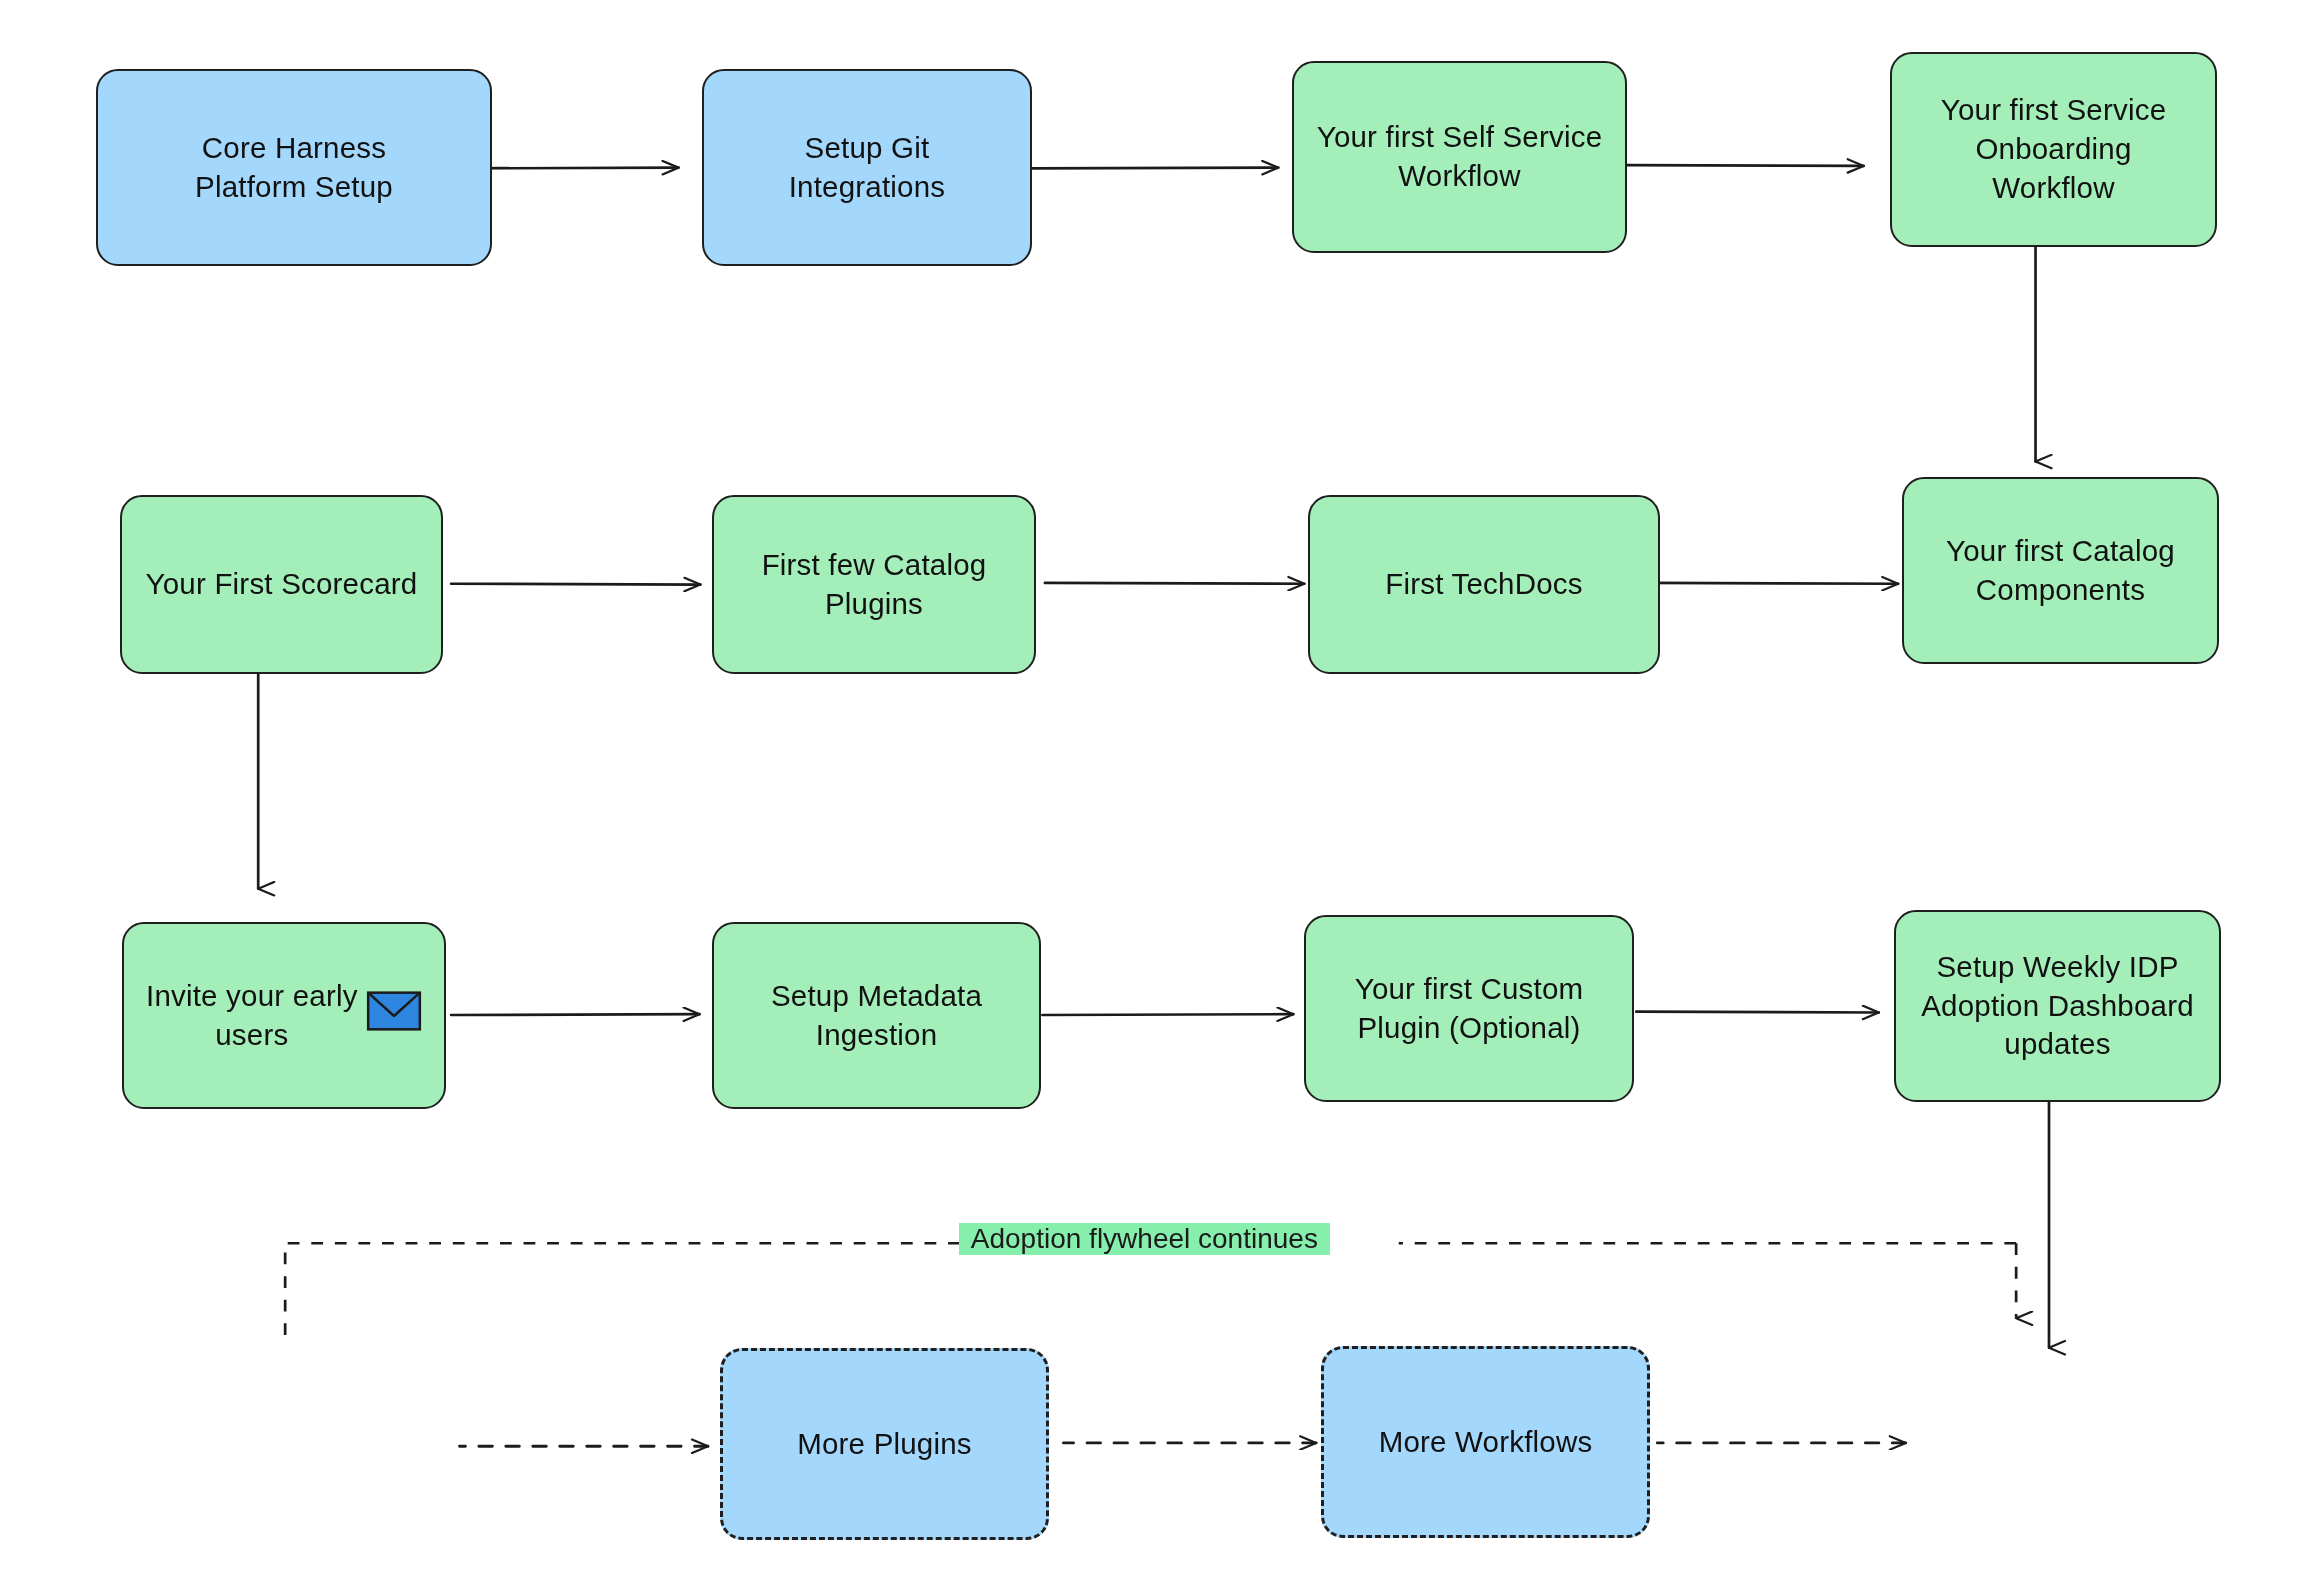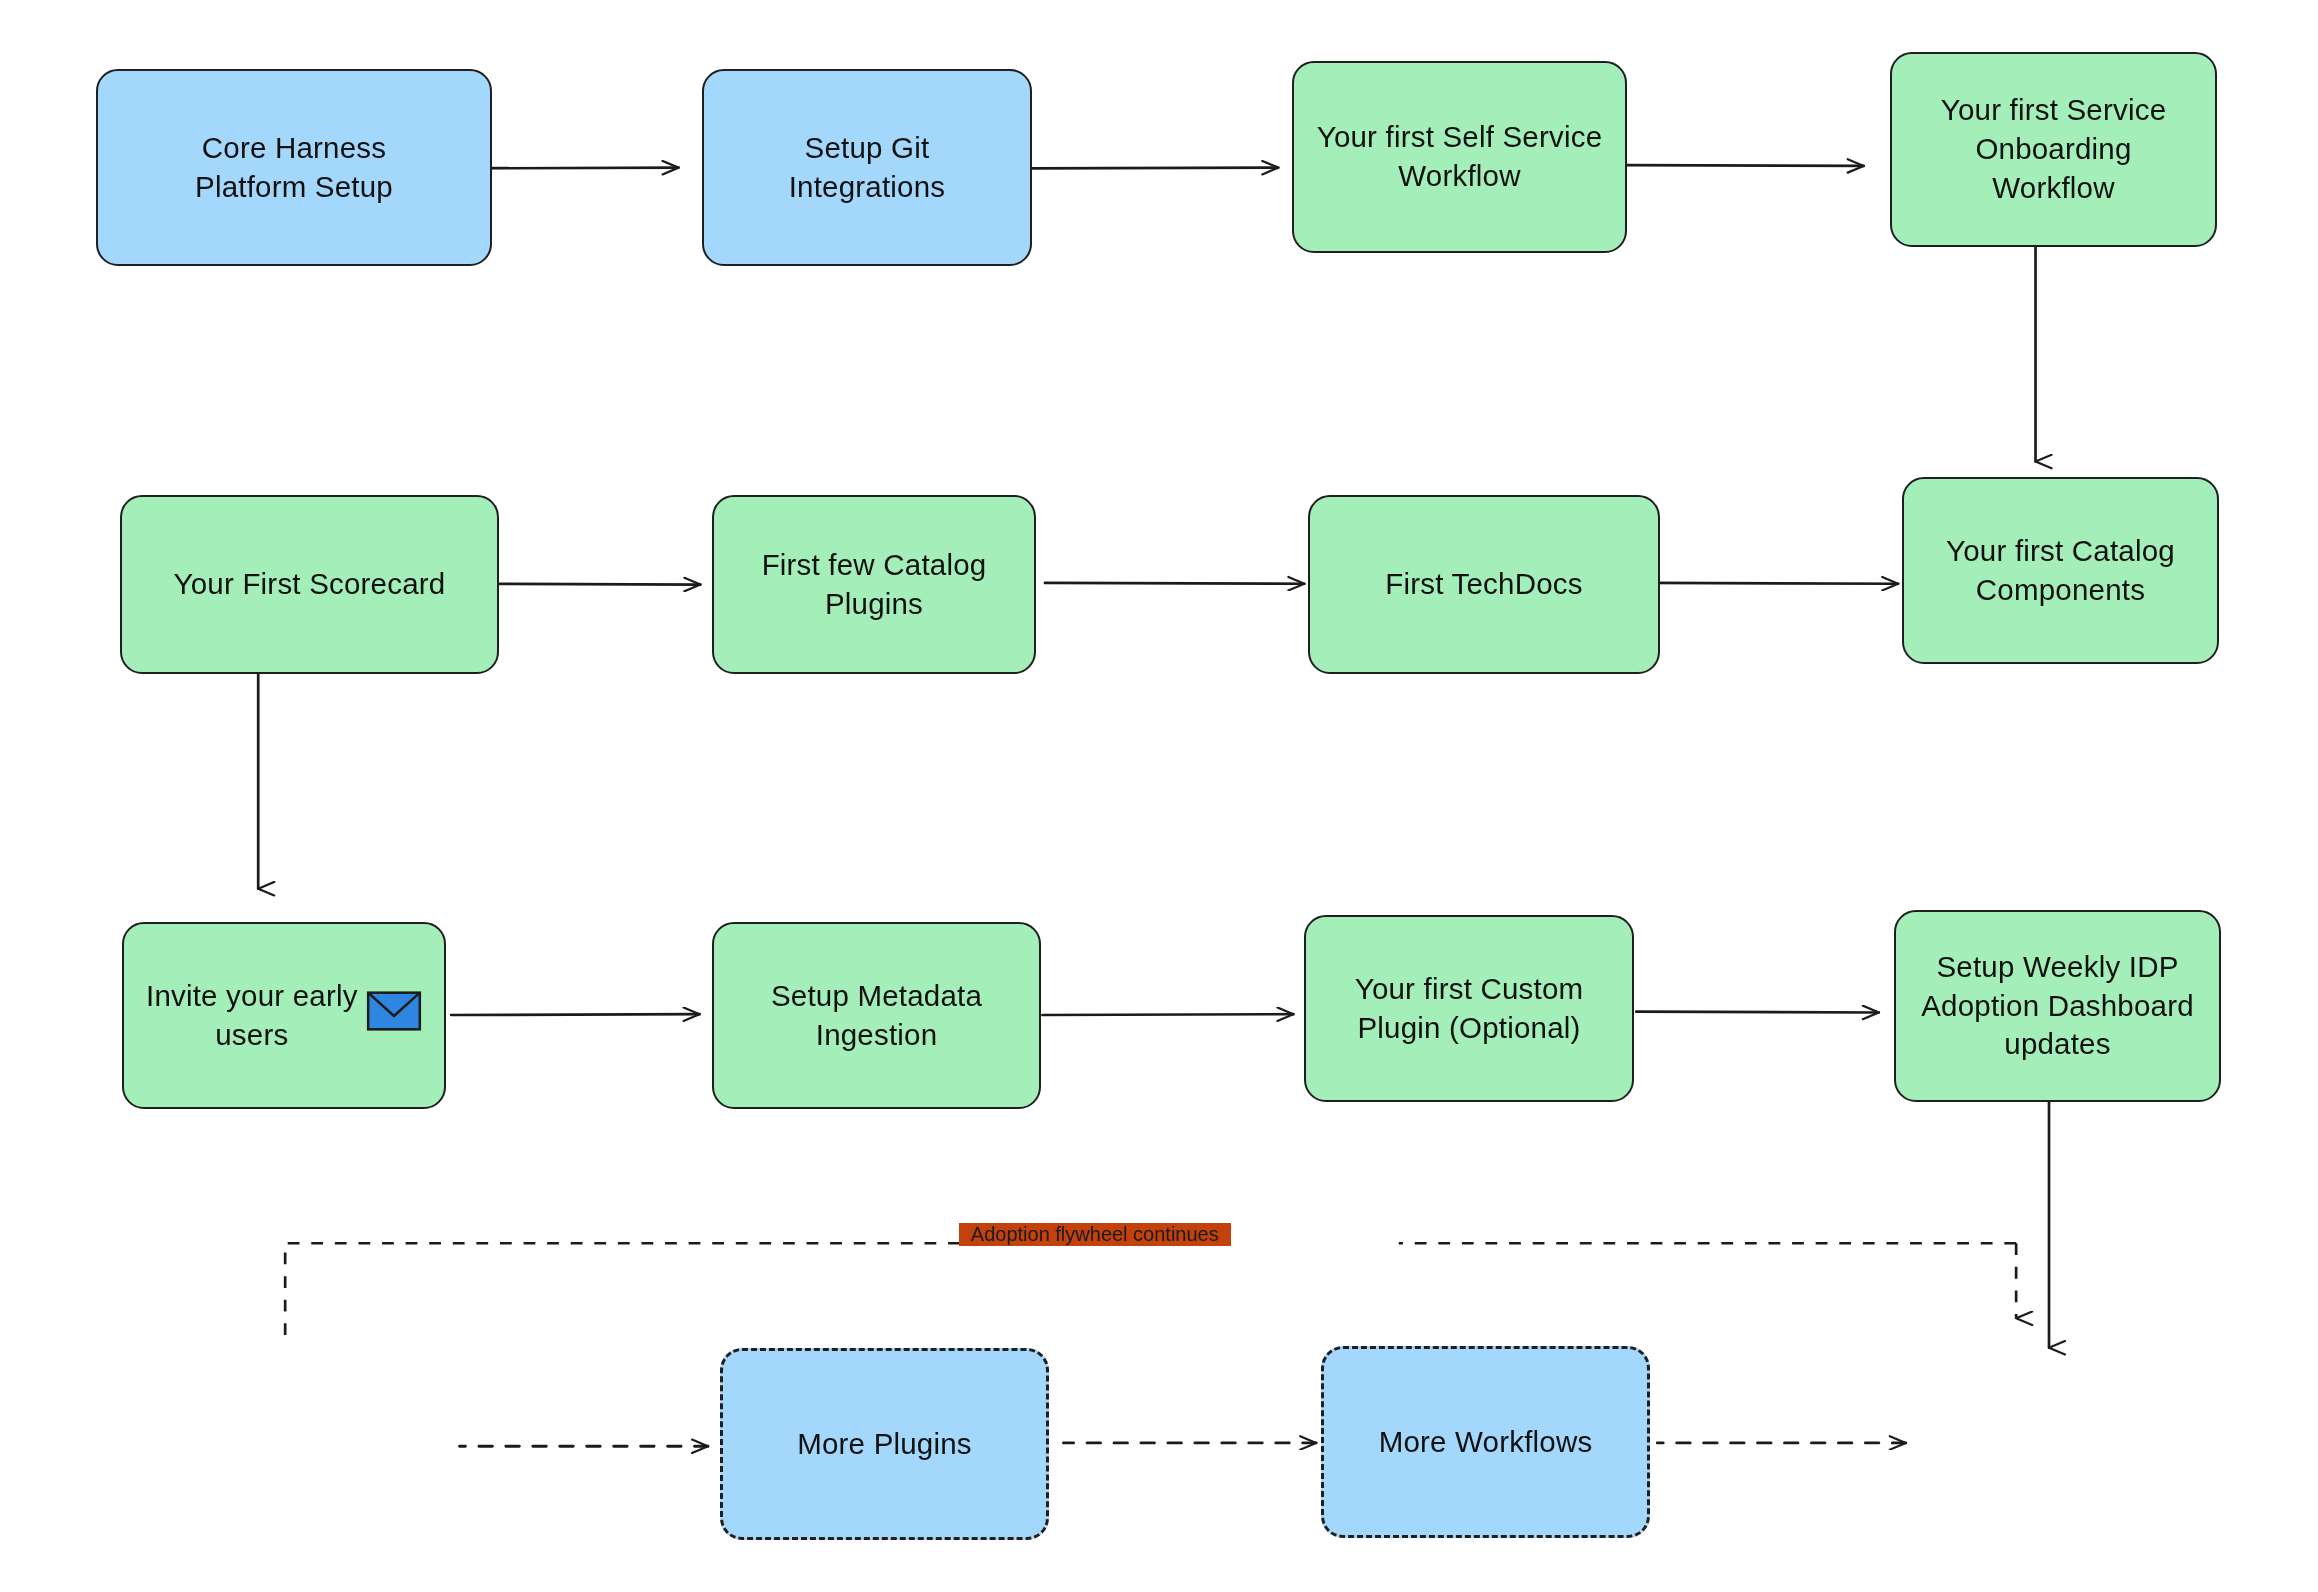--- a/index.html
+++ b/index.html
@@ -40,23 +40,23 @@
     letter-spacing: 0.2px;
     padding: 6.7px 13.5px;
     z-index: 3;
   }
   .node.blue  { background: #a3d8fc; }
   .node.green { background: #a4efb9; }
   .node.dashed { border-style: dashed; border-width: 3.4px; }
   .node-label { white-space: pre-line; display: block; }
   .edge-label {
     position: absolute;
-    font-size: 20px;
+    font-size: 28px;
     color: #1b1b1b;
-    background: #c2410c;
+    background: #86efac;
     padding: 0 11.8px;
     white-space: nowrap;
     z-index: 4;
   }
   .mail-icon {
     display: inline-block;
     vertical-align: -3.4px;
     margin-left: 8.4px;
   }
 </style>
@@ -129,21 +129,21 @@
     <span class="node-label">Your first Self Service
 Workflow</span>
   </div>
 
   <div class="node green" style="left:1890px; top:52px; width:327px; height:195px;">
     <span class="node-label">Your first Service
 Onboarding
 Workflow</span>
   </div>
 
-  <div class="node green" style="left:120px; top:495px; width:379px; height:179px;">
+  <div class="node green" style="left:120px; top:495px; width:323px; height:179px;">
     <span class="node-label">Your First Scorecard</span>
   </div>
 
   <div class="node green" style="left:712px; top:495px; width:324px; height:179px;">
     <span class="node-label">First few Catalog
 Plugins</span>
   </div>
 
   <div class="node green" style="left:1308px; top:495px; width:352px; height:179px;">
     <span class="node-label">First TechDocs</span>

